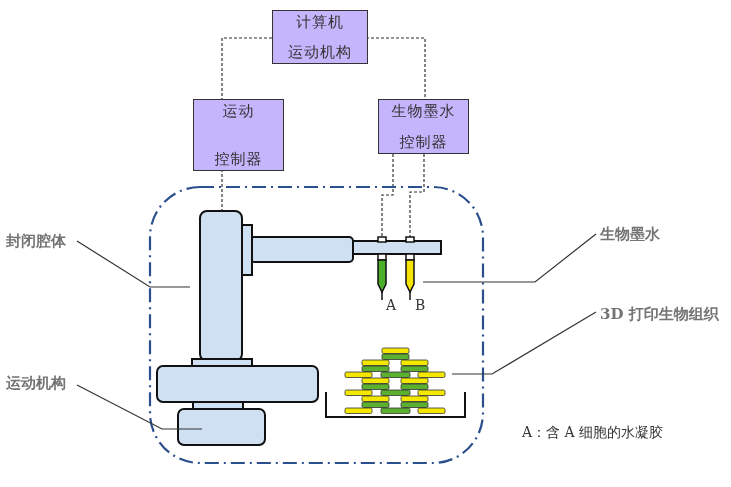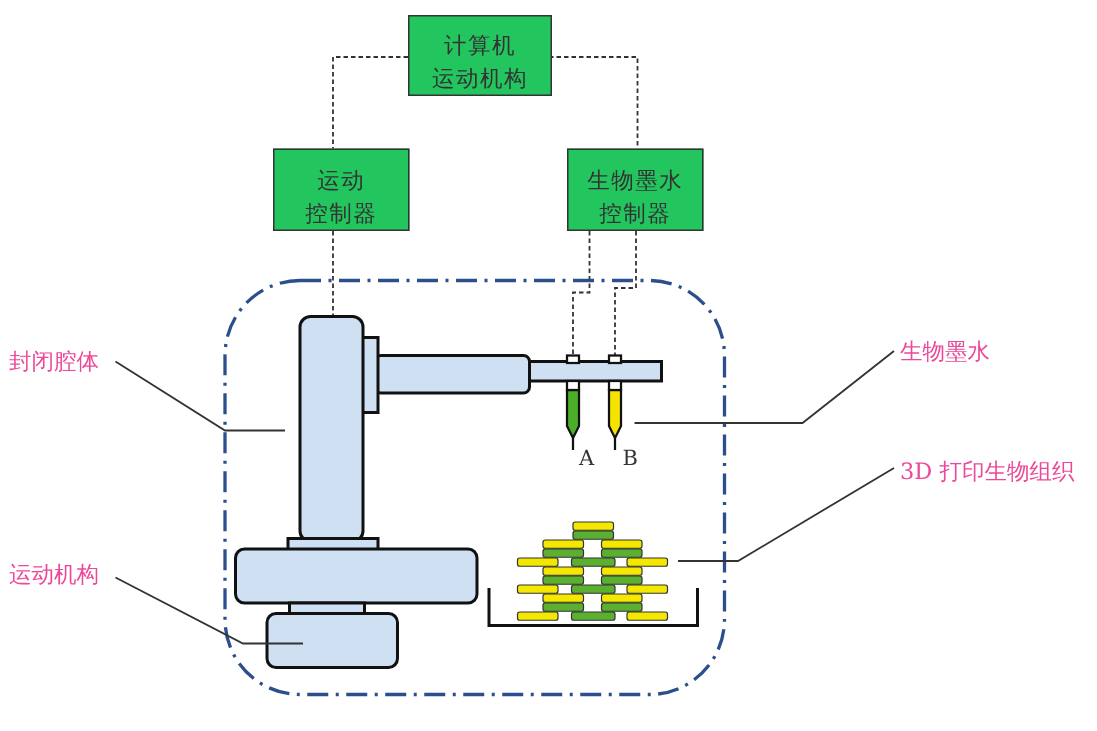--- a/index.html
+++ b/index.html
@@ -1,22 +1,22 @@
 <!DOCTYPE html>
 <html><head>
 <meta charset="utf-8">
 <style>
   html, body { margin: 0; padding: 0; background: #ffffff; }
   body { width: 731px; height: 487px; position: relative; overflow: hidden;
          font-family: "DejaVu Serif", "Liberation Serif", serif; color: #333; }
-  .box { position: absolute; border: 1.5px solid #333; background: #22c55e;
+  .box { position: absolute; border: 1.5px solid #333; background: #c4b5fd;
          box-sizing: border-box; display: flex; flex-direction: column;
-         align-items: center; justify-content: flex-end; font-size: 15px;
+         align-items: center; justify-content: space-between; font-size: 15px;
          line-height: 22px; color: #333; letter-spacing: 1px; }
-  .label { position: absolute; font-size: 15px; color: #ec4899; white-space: nowrap; }
+  .label { position: absolute; font-size: 15px; color: #737373; white-space: nowrap; font-weight: bold; }
   .legend { position: absolute; font-size: 14px; color: #333; white-space: nowrap; line-height: 22px; }
   svg { position: absolute; left: 0; top: 0; }
 </style>
 </head>
 <body>
 
 <svg width="731" height="487" viewBox="0 0 731 487">
 
   <g stroke="#333" stroke-width="1.2" stroke-dasharray="3,2" fill="none">
     <polyline points="272,38 222,38 222,99"></polyline>
@@ -87,28 +87,29 @@
     <polyline points="77,385 162,429 202,429"></polyline>
     <polyline points="596,234 535,282 423,282"></polyline>
     <polyline points="596,312 492,374 452,374"></polyline>
   </g>
 </svg>
 
 <div class="box" style="left:272px; top:10px; width:96px; height:54px;">
   <span>计算机</span>
   <span>运动机构</span>
 </div>
-<div class="box" style="left:182px; top:99px; width:91px; height:55px;">
+<div class="box" style="left:193px; top:99px; width:91px; height:72px;">
   <span>运动</span>
   <span>控制器</span>
 </div>
 <div class="box" style="left:378px; top:99px; width:91px; height:55px;">
   <span>生物墨水</span>
   <span>控制器</span>
 </div>
 
 <div class="label" style="left:6px; top:232px;">封闭腔体</div>
 <div class="label" style="left:6px; top:374px;">运动机构</div>
 <div class="label" style="left:600px; top:225px;">生物墨水</div>
 <div class="label" style="left:600px; top:305px;">3D 打印生物组织</div>
 
 <div class="legend" style="left:522px; top:421px;">
+  <div>A：含 A 细胞的水凝胶</div>
 </div>
 
 </body></html>

